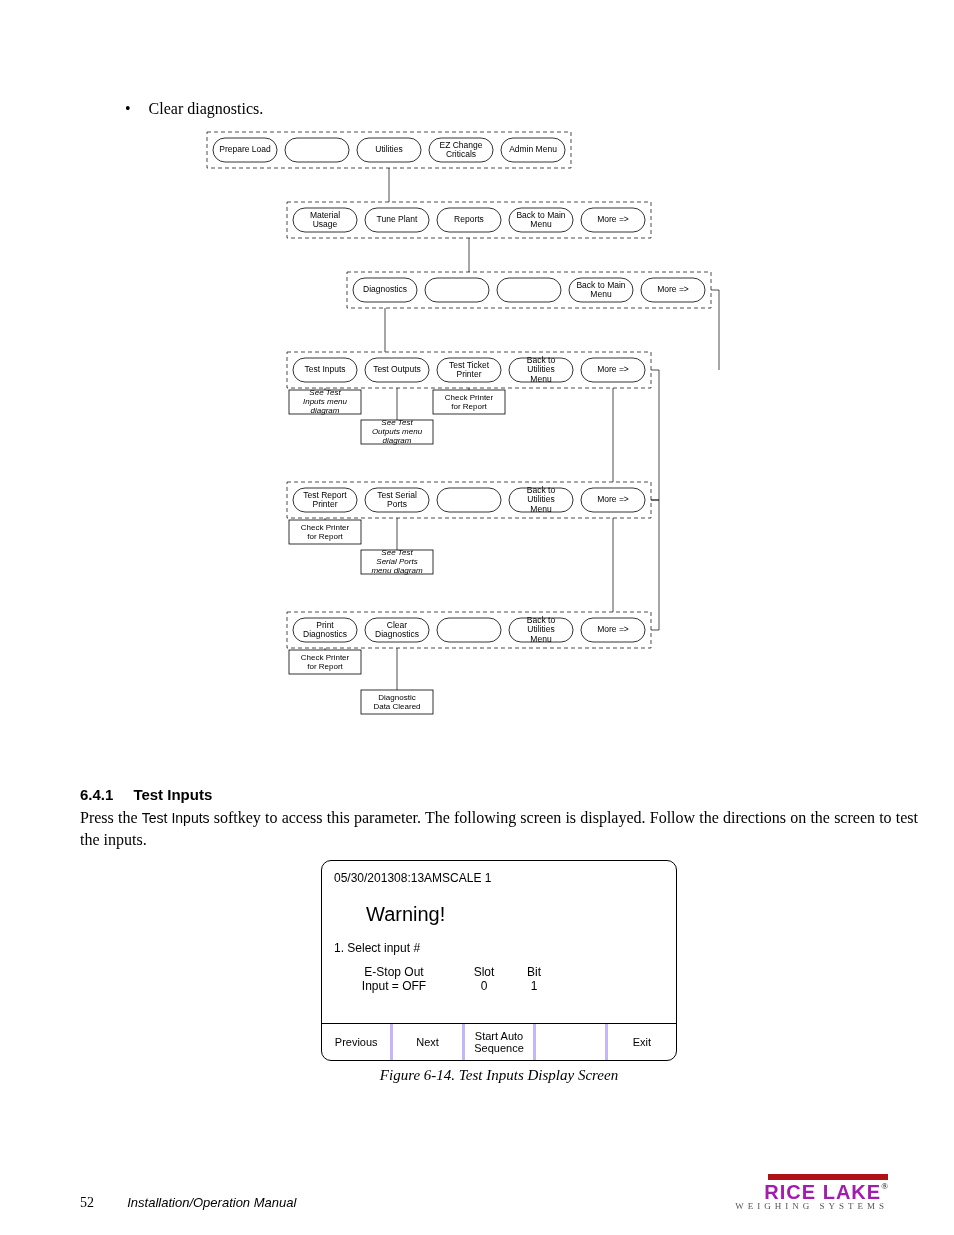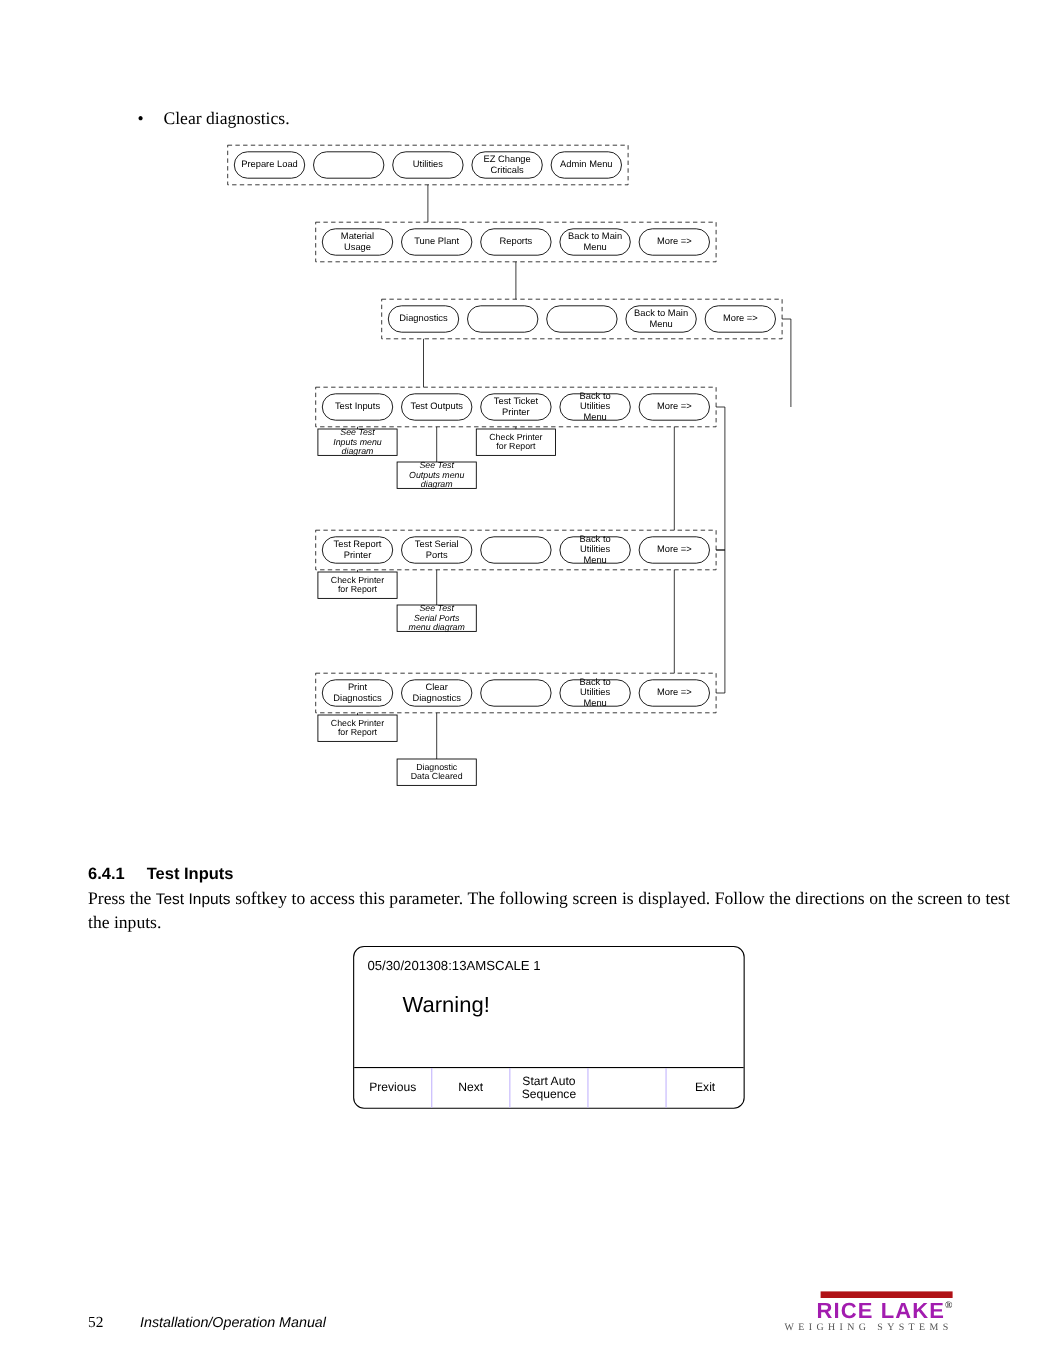--- a/index.html
+++ b/index.html
@@ -68,28 +68,28 @@
   .ds-warn-label { font-size:20px; width:110px; padding-top:12px; }
   .ds-warn-text { font-size:11.5px; line-height:1.25; flex:1; padding-top:4px;}
   .ds-steps { margin-top:14px; font-size:12px; line-height:1.4; }
   .ds-mid { display:flex; margin-top:8px; font-size:12px; }
   .ds-mid .c1 { width:120px; text-align:center; }
   .ds-mid .c2 { width:60px; text-align:center;}
   .ds-mid .c3 { width:40px; text-align:center;}
   .ds-gap { height:30px; }
   .ds-softkeys { display:flex; border-top:1px solid #000; margin:0 -12px -8px; }
   .ds-softkeys div {
-    flex:1; border-right:1px solid #c4b5fd; font-size:11px;
+    flex:1; border-right:3px solid #c4b5fd; font-size:11px;
     display:flex; align-items:center; justify-content:center;
     height:36px; text-align:center; line-height:1.1;
   }
   .ds-softkeys div:last-child { border-right:none; }
   
   .footer {
-    position:absolute; left:80px; right:88px; bottom:24px;
+    position:absolute; left:80px; right:66px; bottom:24px;
     display:flex; align-items:flex-end; justify-content:space-between;
     font-size:13px;
   }
   .footer-left { font-family:"Times New Roman", serif; }
   .footer-left .pg { font-size:14px; margin-right:30px; }
   .footer-left .man { font-style:italic; font-family:Arial,sans-serif; font-size:13px; }
   .logo { text-align:right; line-height:1; }
   .logo .bar { width:120px; height:6px; background:#b01116; margin-left:auto; margin-bottom:2px;}
   .logo .name { font-family:Arial Black, Arial, sans-serif; font-weight:900; font-size:20px; letter-spacing:1px; color:#a21caf;}
   .logo .reg { font-size:9px; vertical-align:top;}
@@ -241,31 +241,47 @@
   <div class="display-screen">
     <div class="ds-top">
       <span>05/30/2013</span>
       <span>08:13AM</span>
       <span>SCALE 1</span>
     </div>
     <div class="ds-warn-row">
       <div class="ds-warn-label">Warning!</div>
     </div>
     <div class="ds-steps">
+      <div>1. Select input #</div>
+    </div>
+    <div class="ds-mid">
+      <div class="c1">
+        <div>E-Stop Out</div>
+        <div>Input = OFF</div>
+      </div>
+      <div class="c2">
+        <div>Slot</div>
+        <div>0</div>
+      </div>
+      <div class="c3">
+        <div>Bit</div>
+        <div>1</div>
+      </div>
     </div>
     <div class="ds-gap"></div>
     <div class="ds-softkeys">
       <div>Previous</div>
       <div>Next</div>
       <div>Start Auto Sequence</div>
       <div></div>
       <div>Exit</div>
     </div>
   </div>
 
+  <div class="fig-caption">Figure 6-14. Test Inputs Display Screen</div>
 
   <div class="footer">
     <div class="footer-left">
       <span class="pg">52</span>
       <span class="man">Installation/Operation Manual</span>
     </div>
     <div class="logo">
       <div class="bar"></div>
       <div><span class="name">RICE LAKE</span><span class="reg">®</span></div>
       <div class="tag">WEIGHING SYSTEMS</div>

